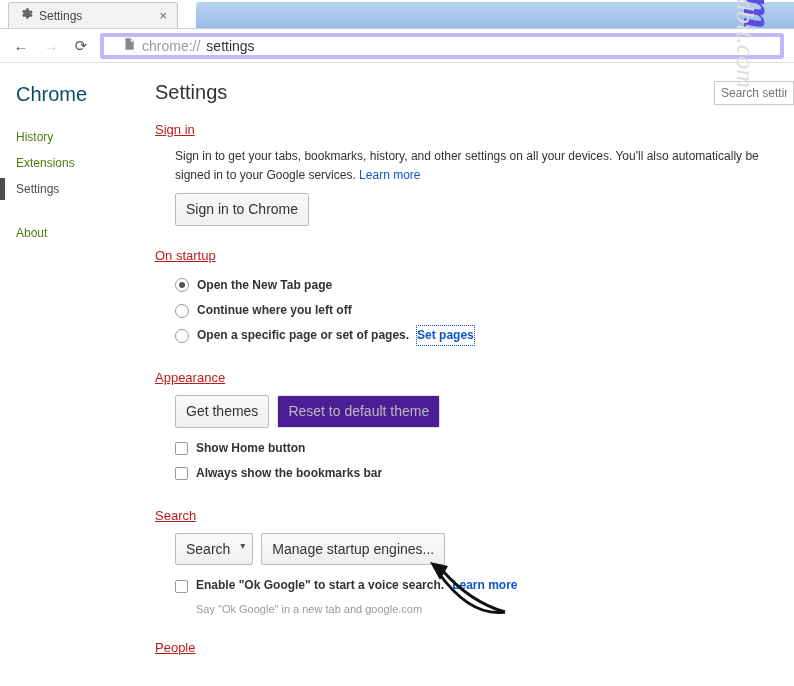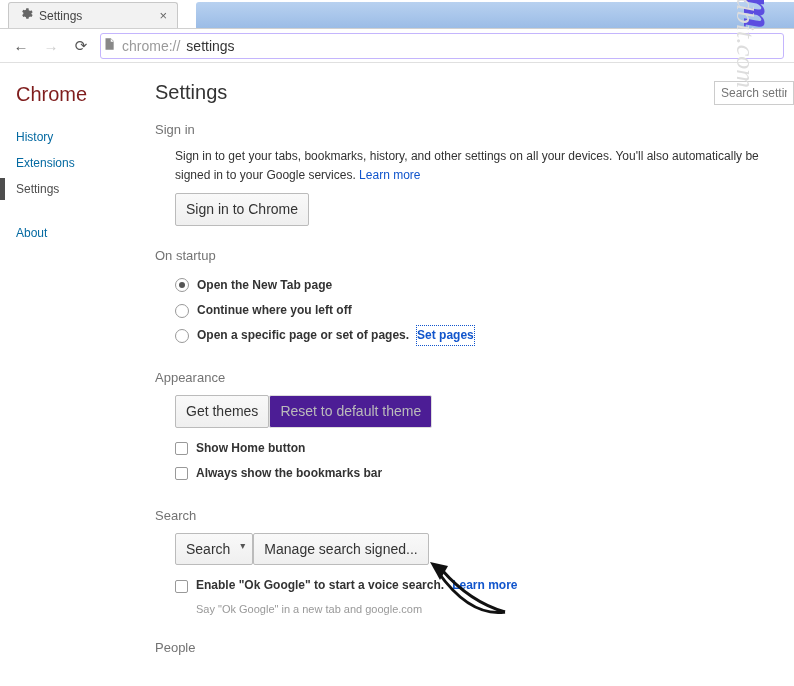--- a/index.html
+++ b/index.html
@@ -64,51 +64,51 @@
   align-items: center;
   justify-content: center;
   color: #555;
   cursor: pointer;
   font-size: 15px;
 }
 .nav-btn.disabled { color: #ccc; }
 .omnibox {
   flex: 1;
   height: 26px;
-  border: 1px solid #c4b5fd;
+  border: 4px solid #c4b5fd;
   border-radius: 3px;
   display: flex;
   align-items: center;
-  padding: 0 1px;
+  padding: 0 18px;
   font-size: 14px;
   color: #555;
   gap: 6px;
 }
 .omnibox .url-prefix { color: #9a9a9a; }
 .omnibox .url-path { color: #333; }
 .doc-icon svg { width: 14px; height: 14px; }
 
 
 .content {
   display: flex;
   height: calc(686px - 63px);
 }
 .sidebar {
   width: 155px;
   padding: 20px 0 0 16px;
 }
 .sidebar h1 {
   font-size: 20px;
   font-weight: 400;
-  color: #7f1d1d;
+  color: #0c4a6e;
   margin-bottom: 18px;
 }
 .sidebar-item {
   font-size: 12px;
-  color: #0369a1;
+  color: #4d7c0f;
   padding: 6px 0;
   cursor: pointer;
 }
 .sidebar-item.selected {
   color: #4d4d4d;
   position: relative;
 }
 .sidebar-item.selected::before {
   content: "";
   position: absolute;
@@ -138,22 +138,23 @@
   height: 24px;
   border: 1px solid #ccc;
   padding: 2px 6px;
   font-size: 12px;
   color: #888;
 }
 
 .section { margin-bottom: 22px; }
 .section-title {
   font-size: 13px;
-  color: #737373;
+  color: #b91c1c;
   margin-bottom: 10px;
+  text-decoration: underline;
 }
 .section-body {
   padding-left: 20px;
   font-size: 12px;
   color: #333;
   line-height: 1.6;
 }
 .link { color: #1155cc; text-decoration: none; cursor: pointer; }
 .boxed-link { outline: 1px dotted #1155cc; }
 
@@ -210,21 +211,21 @@
 .checkbox {
   width: 13px;
   height: 13px;
   border: 1px solid #999;
   border-radius: 2px;
 }
 
 .subtle { color: #999; font-size: 11px; margin-top: 2px; }
 
 .row-gap { margin-top: 8px; }
-.btn-row { display: flex; gap: 0; }
+.btn-row { display: flex; gap: 8px; }
 
 
 .watermark-big {
   position: absolute;
   right: 10px;
   top: 28px;
   transform: rotate(90deg);
   transform-origin: top right;
   font-size: 44px;
   font-weight: 700;
@@ -346,21 +347,21 @@
           <span>Always show the bookmarks bar</span>
         </div>
       </div>
     </div>
 
     <div class="section">
       <div class="section-title">Search</div>
       <div class="section-body">
         <div class="btn-row row-gap">
           <span class="btn btn-dropdown">Search</span>
-          <span class="btn">Manage search signed...</span>
+          <span class="btn">Manage startup engines...</span>
         </div>
         <div class="check-row row-gap">
           <span class="checkbox"></span>
           <span>Enable "Ok Google" to start a voice search. </span>
           <a class="link">Learn more</a>
         </div>
         <div class="subtle" style="padding-left:21px">Say "Ok Google" in a new tab and google.com</div>
       </div>
     </div>
 

